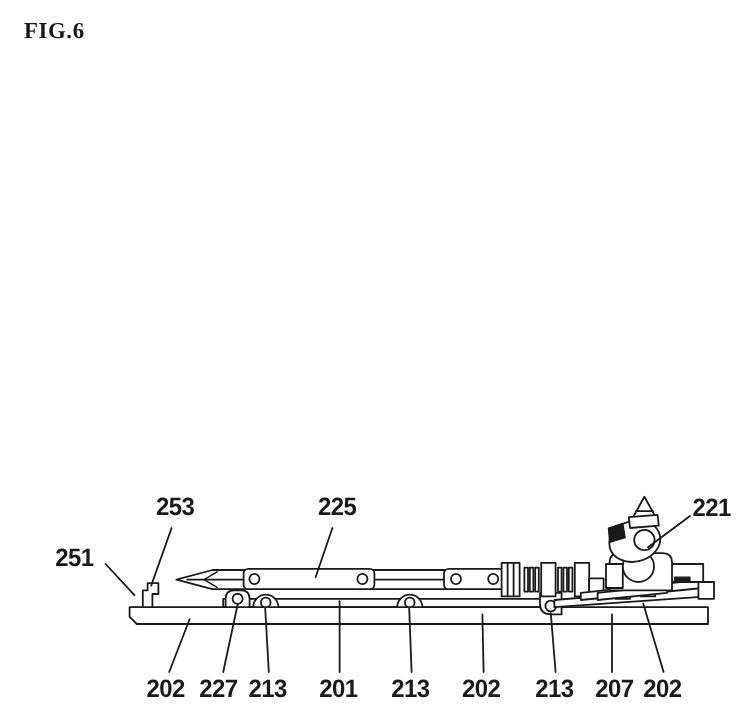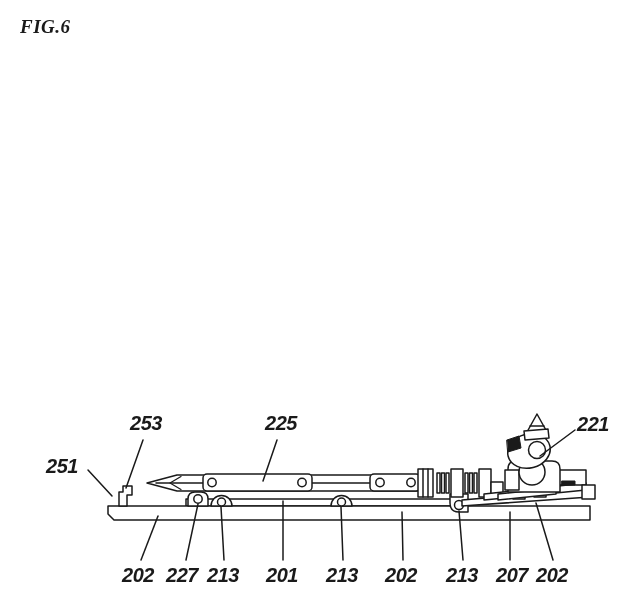--- a/index.html
+++ b/index.html
@@ -1,21 +1,20 @@
 <!DOCTYPE html>
 <html style="--ink: #1a1a1a; --paper: #ffffff;"><head>
 <meta charset="utf-8">
 <style>
   :root { --ink: #1a1a1a; --paper: #ffffff; }
   html,body { margin:0; padding:0; background:var(--paper); }
   .page {
     position:relative; width:627px; height:599px;
     background:var(--paper); overflow:hidden;
     font-family:"Liberation Sans", sans-serif;
-    font-style:italic;
   }
   .fig-label {
     position:absolute; left:20px; top:16px;
     font-family:"Liberation Serif", serif;
     font-weight:700; font-size:19px; color:var(--ink);
     letter-spacing:0.5px;
   }
   .drawing { position:absolute; left:0; top:0; }
   .drawing * { stroke:var(--ink); stroke-width:1.5; fill:var(--paper); stroke-linejoin:round; stroke-linecap:round; }
   .drawing .dark { fill:var(--ink); stroke:var(--ink); stroke-width:1; }

